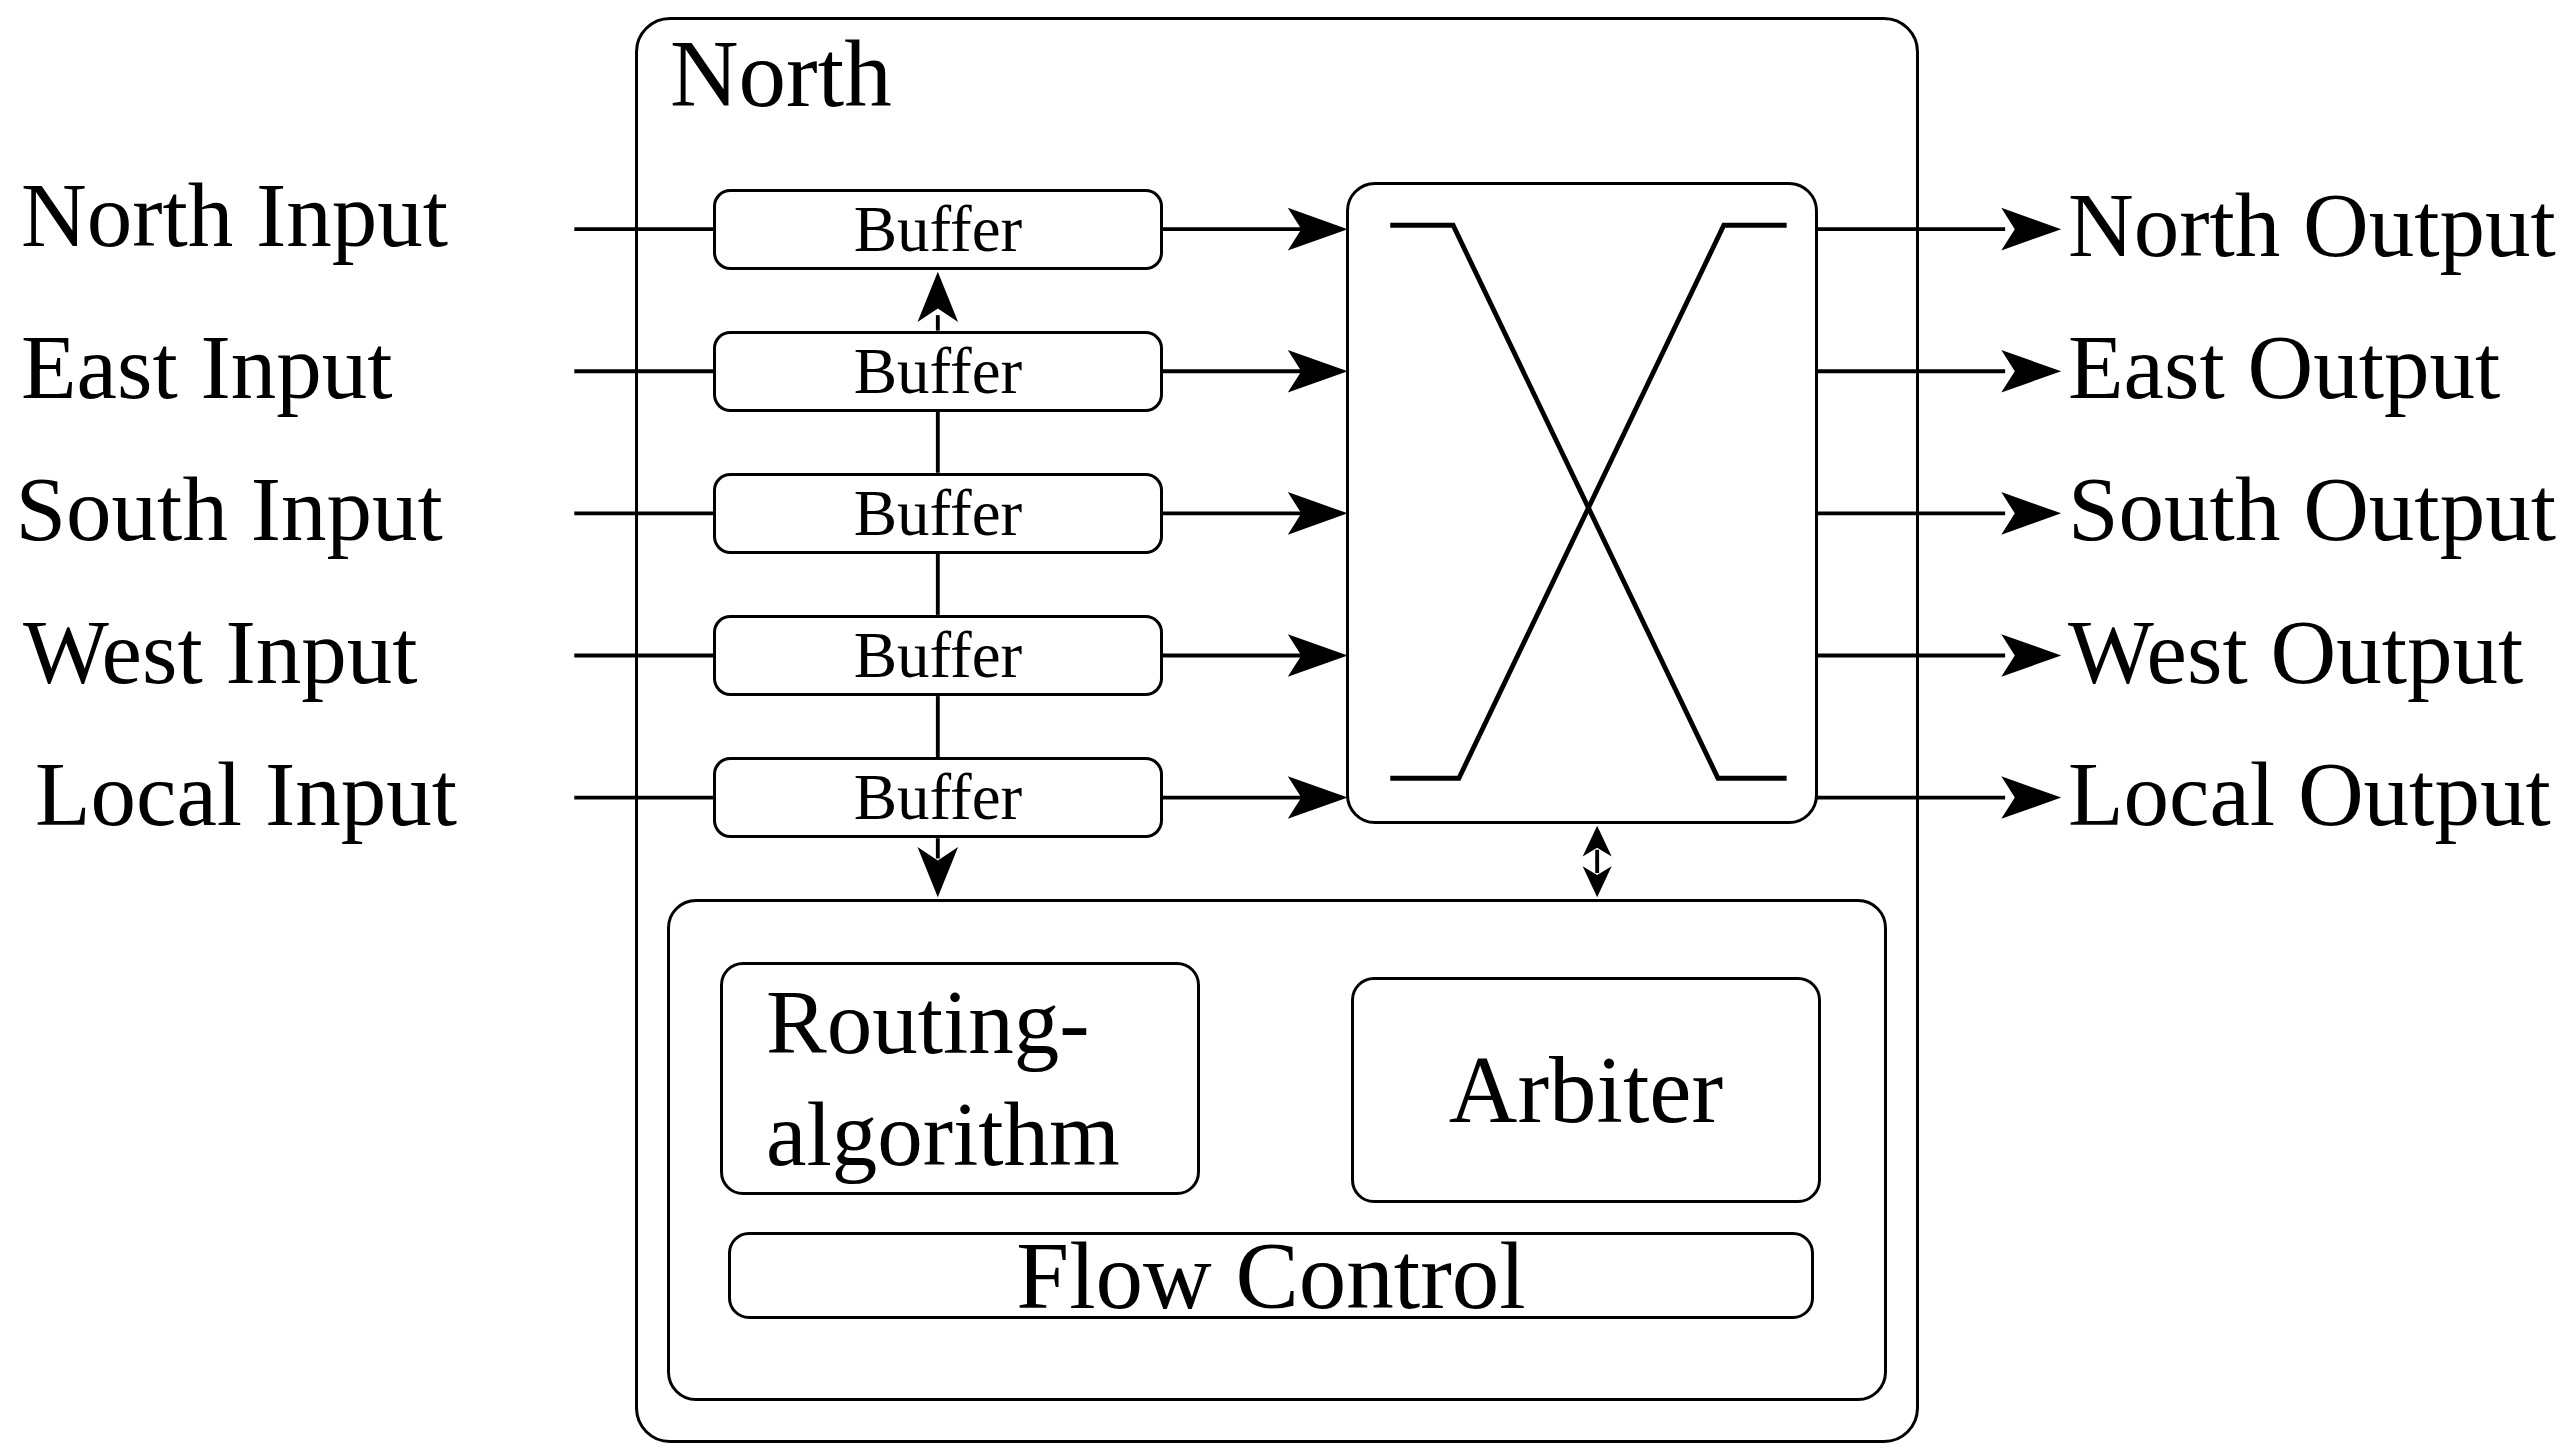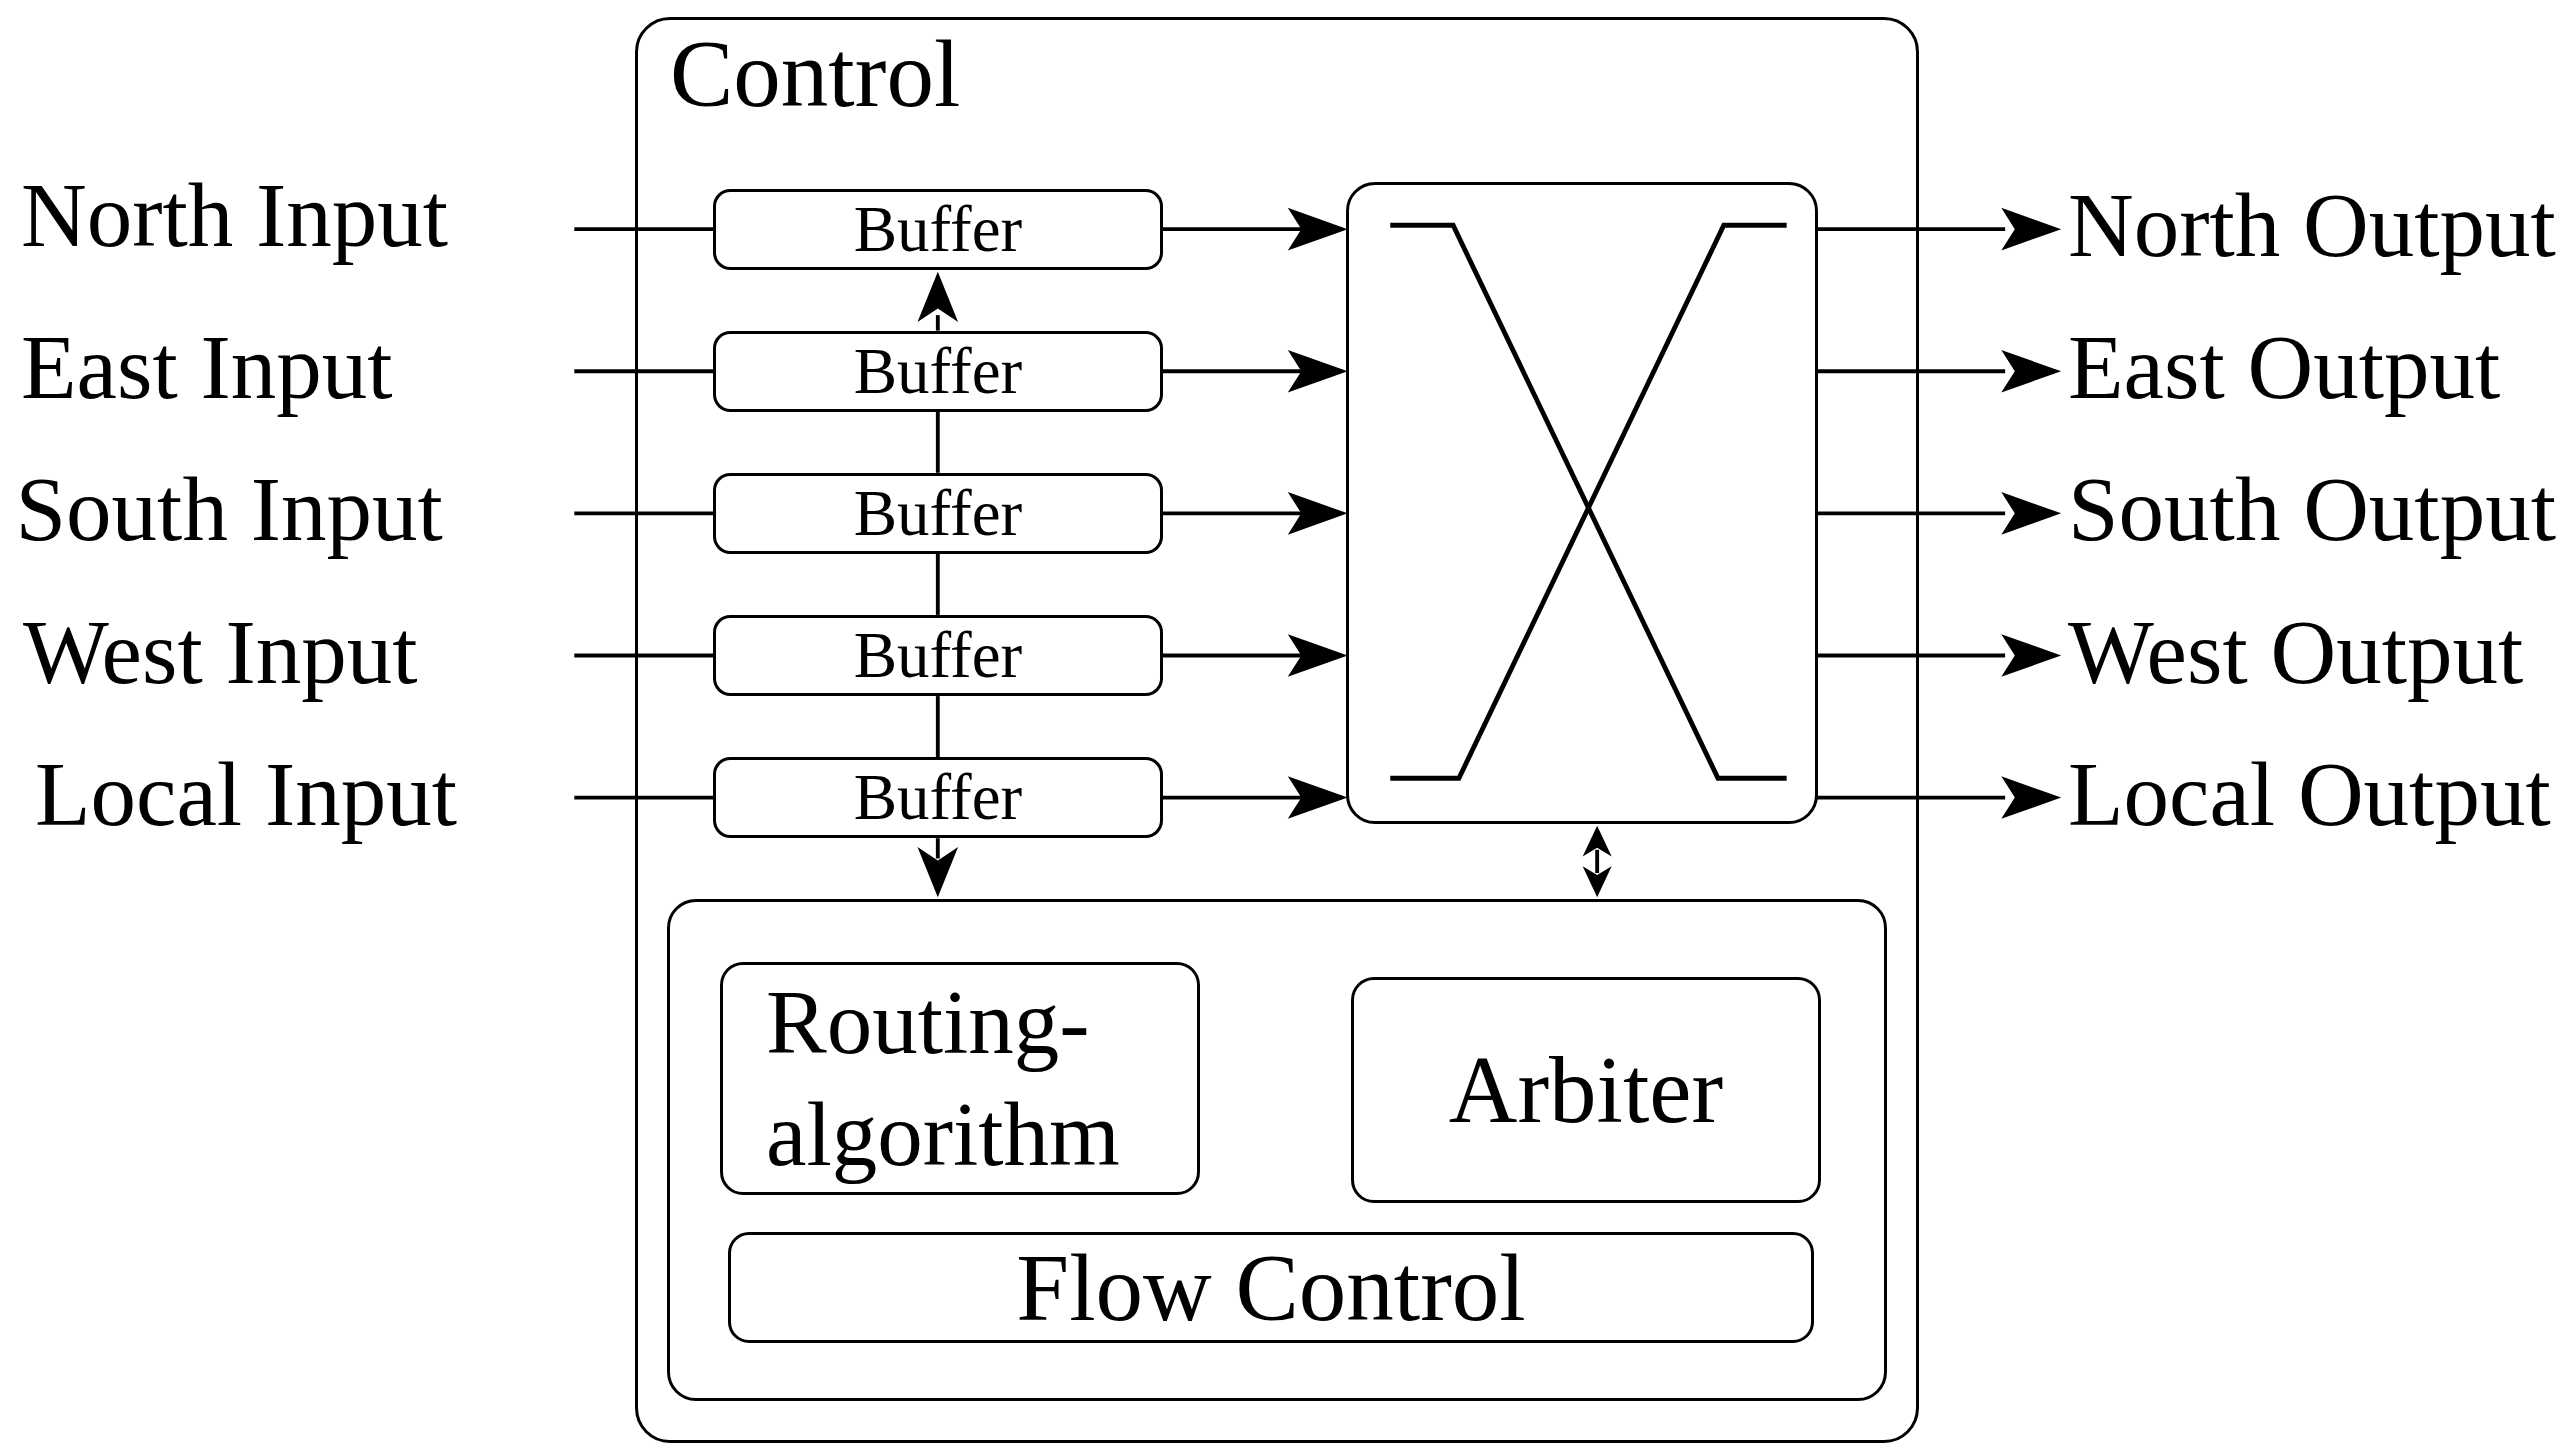--- a/index.html
+++ b/index.html
@@ -26,35 +26,35 @@
   .routing-box {
     left:720px; top:930px; width:480px; height:233px; border-radius:23px;
     display:flex; flex-direction:column; justify-content:center;
     padding-left:43px; font-size:91px; line-height:1.22;margin-top:32px;
   }
   .arbiter-box {
     left:1351px; top:937px; width:470px; height:226px; border-radius:23px;
     display:flex; align-items:center; justify-content:center; font-size:95px;margin-top:40px;
   }
   .flow-box {
-    left:728px; top:1232px; width:1086px; height:111px; border-radius:21px;
+    left:728px; top:1232px; width:1086px; height:87px; border-radius:21px;
     display:flex; align-items:center; justify-content:center; font-size:95px;
   }
   #wires { position:absolute; left:0; top:0; pointer-events:none; }
   .wire { stroke:var(--ink); stroke-width:4; fill:none; }
   .xline { stroke:var(--ink); stroke-width:5; fill:none; stroke-linejoin:miter; }
   .head { fill:var(--ink); stroke:none; }
 </style>
 </head>
 <body>
 
 <div id="canvas">
 
   <div class="box router-box"></div>
-  <div class="lbl router-title">Control</div>
+  <div class="lbl router-title">North</div>
 
   <div class="lbl side-label" style="left:21px;top:159px">North Input</div>
   <div class="lbl side-label" style="left:21px;top:311px">East Input</div>
   <div class="lbl side-label" style="left:15.5px;top:453px">South Input</div>
   <div class="lbl side-label" style="left:23px;top:596px">West Input</div>
   <div class="lbl side-label" style="left:35px;top:738px">Local Input</div>
 
   <div class="box buffer-box" style="top:189px">
       <span>Buffer</span>
     </div>

